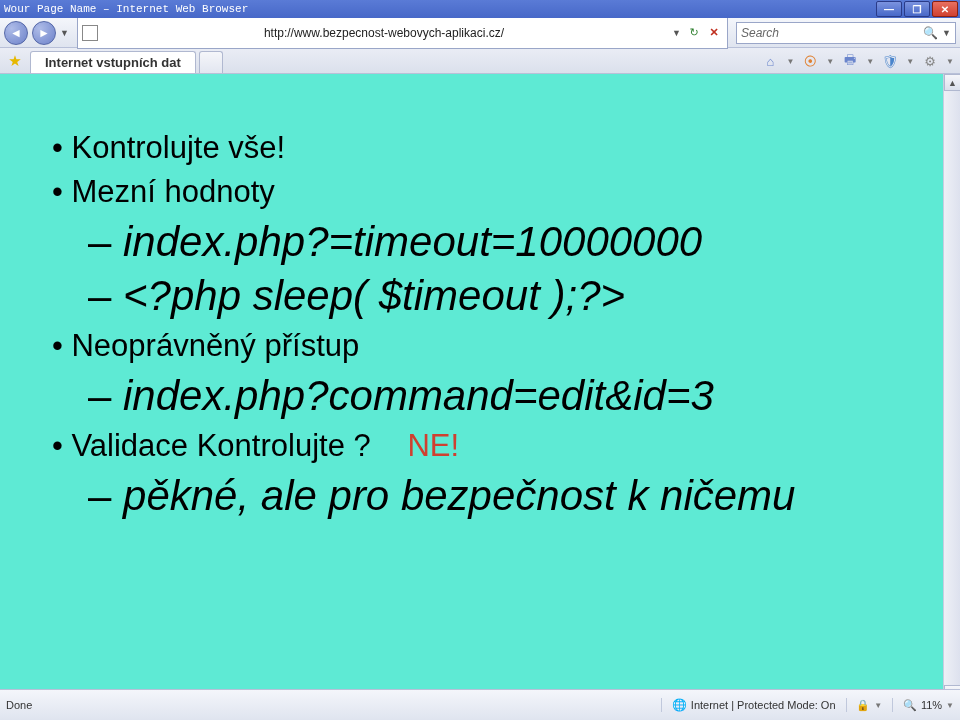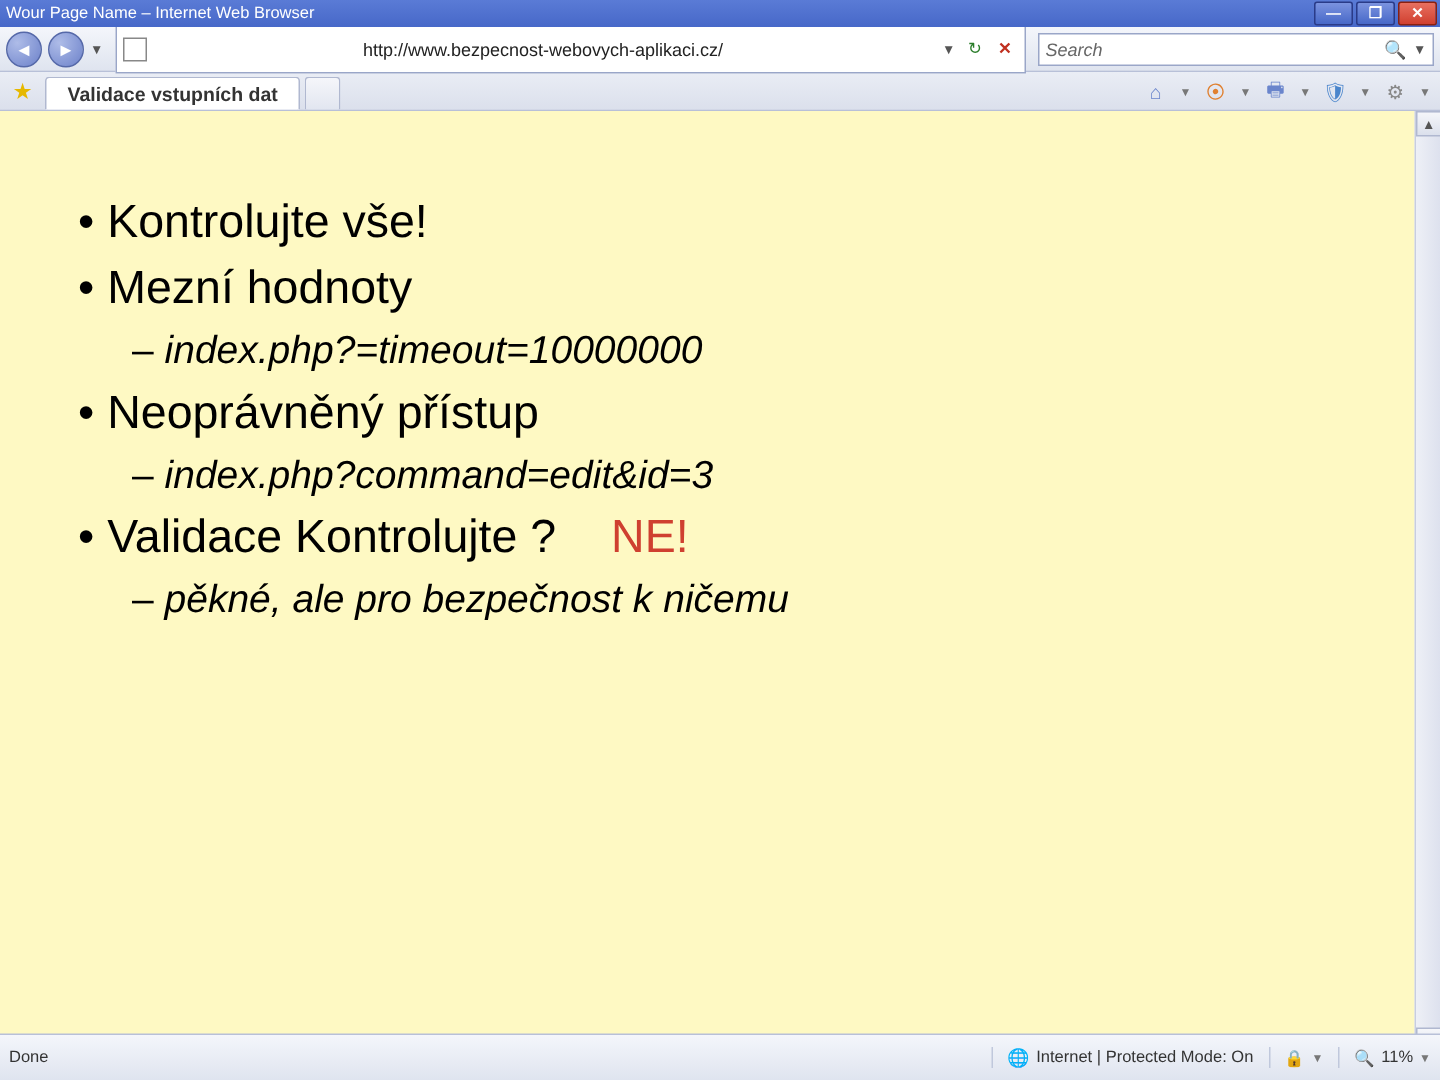--- a/index.html
+++ b/index.html
@@ -1,65 +1,65 @@
 <!DOCTYPE html>
 <html><head>
 <meta charset="utf-8">
 <style>
   * { margin: 0; padding: 0; box-sizing: border-box; }
   body { font-family: Verdana, Arial, sans-serif; width: 960px; height: 720px; overflow: hidden; background: #fff; position: relative; }
 
   
   .titlebar { height: 18px; background: linear-gradient(to bottom, #5a7bd6, #4768c8); display: flex; align-items: center; color: #fff; font-size: 11px; padding-left: 4px; position: relative; }
-  .titlebar .title { flex: 1; }
+  .titlebar .title { flex: 1; font-family: Liberation Mono, monospace; }
   .winbtns { display: flex; height: 18px; }
   .winbtn { width: 26px; height: 16px; margin-top: 1px; margin-right: 2px; display: flex; align-items: center; justify-content: center; border: 1px solid #2a3b88; border-radius: 2px; font-size: 10px; font-weight: bold; }
   .winbtn.min, .winbtn.max { background: linear-gradient(to bottom, #7b93df, #4768c8); color: #fff; }
   .winbtn.close { background: linear-gradient(to bottom, #e87060, #d04030); color: #fff; border-color: #8a2010; }
 
   
   .navrow { height: 30px; background: linear-gradient(to bottom, #f4f6fb, #dfe4ef); border-bottom: 1px solid #b8c0d8; display: flex; align-items: center; gap: 4px; padding: 0 4px; }
   .navbtn { width: 24px; height: 24px; border-radius: 12px; background: radial-gradient(circle at 30% 30%, #aebce8, #6d82ca); border: 1px solid #5568a8; display: flex; align-items: center; justify-content: center; color: #fff; font-size: 12px; }
   .chev { font-size: 9px; color: #555; }
   .addrbox { flex: 1; height: 32px; background: #fff; border: 1px solid #9aa6c8; display: flex; align-items: center; margin: 0 4px; }
   .page-icon { width: 16px; height: 16px; margin: 0 4px; background: #fff; border: 1px solid #888; }
   .addr-text { flex: 1; font-size: 12px; color: #222; text-align: center; }
   .addr-controls { display: flex; align-items: center; gap: 6px; padding: 0 6px; }
   .tiny-icon { width: 14px; height: 14px; display: flex; align-items: center; justify-content: center; font-size: 11px; }
   .refresh { color: #2a7d2a; }
   .stop { color: #c03020; font-weight: bold; }
-  .searchbox { width: 264px; height: 22px; background: #fff; border: 1px solid #9aa6c8; display: flex; align-items: center; padding: 0 4px; }
+  .searchbox { width: 220px; height: 22px; background: #fff; border: 1px solid #9aa6c8; display: flex; align-items: center; padding: 0 4px; }
   .search-text { flex: 1; font-size: 12px; font-style: italic; color: #666; }
   .magnify { color: #4768c8; font-size: 12px; }
 
   
   .tabsrow { height: 26px; background: linear-gradient(to bottom, #eaedf5, #dbe0ec); border-bottom: 1px solid #b8c0d8; display: flex; align-items: flex-end; padding: 0 6px 0 4px; }
   .favstar { width: 18px; height: 18px; margin: 0 6px 3px 2px; display:flex; align-items:center; justify-content:center; color: #e6b800; font-size: 15px; }
   .tab { height: 22px; background: #fff; border: 1px solid #b0b8d0; border-bottom: none; border-radius: 3px 3px 0 0; display: flex; align-items: center; padding: 0 14px; font-size: 13px; font-weight: bold; color: #333; }
   .newtab { width: 24px; height: 22px; background: linear-gradient(to bottom,#f5f6fa,#e2e6f0); border: 1px solid #b0b8d0; border-bottom:none; border-radius: 3px 3px 0 0; margin-left: 3px; }
   .toolbar-right { margin-left: auto; display: flex; align-items: center; gap: 8px; padding-bottom: 4px; }
   .tool { width: 16px; height: 16px; display:flex; align-items:center; justify-content:center; font-size: 13px; color: #667; }
   .tool.home { color: #6a85cc; }
   .tool.rss { color: #e08030; }
   .tool.print { color: #6a85cc; }
   .tool.shield { color: #4a85cc; }
   .tool.gear { color: #888; }
   .tool-chev { font-size: 8px; color: #777; }
 
   
   .content-wrap { position: absolute; top: 74px; bottom: 18px; left: 0; right: 0; display:flex; }
-  .content { flex:1; background:#fef9c3; padding: 48px 2px 10px 52px; }
+  .content { flex:1; background:#5eead4; padding: 48px 2px 10px 52px; }
   .scrollbar-v { width: 17px; background: linear-gradient(to right,#eef0f6,#dde1ee); border-left:1px solid #c7cde0; position:relative; }
   .scroll-up, .scroll-down { position:absolute; left:0; width:17px; height:17px; background:linear-gradient(to bottom,#f5f6fa,#dbe0ec); border:1px solid #b0b8d0; display:flex; align-items:center; justify-content:center; font-size:9px; color:#555;}
   .scroll-up { top:0; } .scroll-down { bottom:0; }
 
   .content ul { list-style: none; }
   .content li.b1 { font-size: 31px; color: #000; margin: 8px 0; }
   .content li.b1::before { content: "• "; }
-  .content .sub { font-size: 26px; font-style: italic; color: #000; margin: 6px 0 6px 36px; }
+  .content .sub { font-size: 42px; font-style: italic; color: #000; margin: 6px 0 6px 36px; }
   .content .sub::before { content: "– "; font-style: normal; }
   .answer { color: #cf4030; margin-left: 28px; }
 
   
   .statusbar { position: absolute; bottom: 0; left: 0; right: 0; height: 18px; background: linear-gradient(to bottom,#f4f6fb,#dfe4ef); border-top:1px solid #b8c0d8; display:flex; align-items:center; font-size: 11px; color:#333; padding: 15px 6px; gap: 10px; }
   .status-left { flex: 1; }
   .status-sep { width:1px; height:14px; background:#c0c8dc; }
   .status-seg { display:flex; align-items:center; gap:4px; }
   .globe { color:#2a7d2a; font-size:12px; }
   .lock { color:#b89830; font-size:11px; }
@@ -93,21 +93,21 @@
   <div class="searchbox">
     <span class="search-text">Search</span>
     <span class="magnify">🔍</span>
     <span class="chev" style="margin-left:4px;">▼</span>
   </div>
 </div>
 
 <div class="tabsrow">
   <div class="favstar">★</div>
   <div class="tab">
-    <span>Validace vstupních dat</span>
+    <span>Internet vstupních dat</span>
   </div>
   <div class="newtab"></div>
   <div class="toolbar-right">
     <span class="tool home">⌂</span>
       <span class="tool-chev">▼</span>
     <span class="tool rss">⦿</span>
       <span class="tool-chev">▼</span>
     <span class="tool print">🖶</span>
       <span class="tool-chev">▼</span>
     <span class="tool shield">🛡</span>
@@ -116,20 +116,21 @@
       <span class="tool-chev">▼</span>
   </div>
 </div>
 
 <div class="content-wrap">
   <div class="content">
     <ul>
       <li class="b1">Kontrolujte vše!</li>
       <li class="b1">Mezní hodnoty</li>
       <div class="sub">index.php?=timeout=10000000</div>
+      <div class="sub">&lt;?php sleep( $timeout );?&gt;</div>
       <li class="b1">Neoprávněný přístup</li>
       <div class="sub">index.php?command=edit&amp;id=3</div>
       <li class="b1">
         <span>Validace Kontrolujte ?</span>
         <span class="answer">NE!</span>
       </li>
       <div class="sub">pěkné, ale pro bezpečnost k ničemu</div>
     </ul>
   </div>
   <div class="scrollbar-v">

